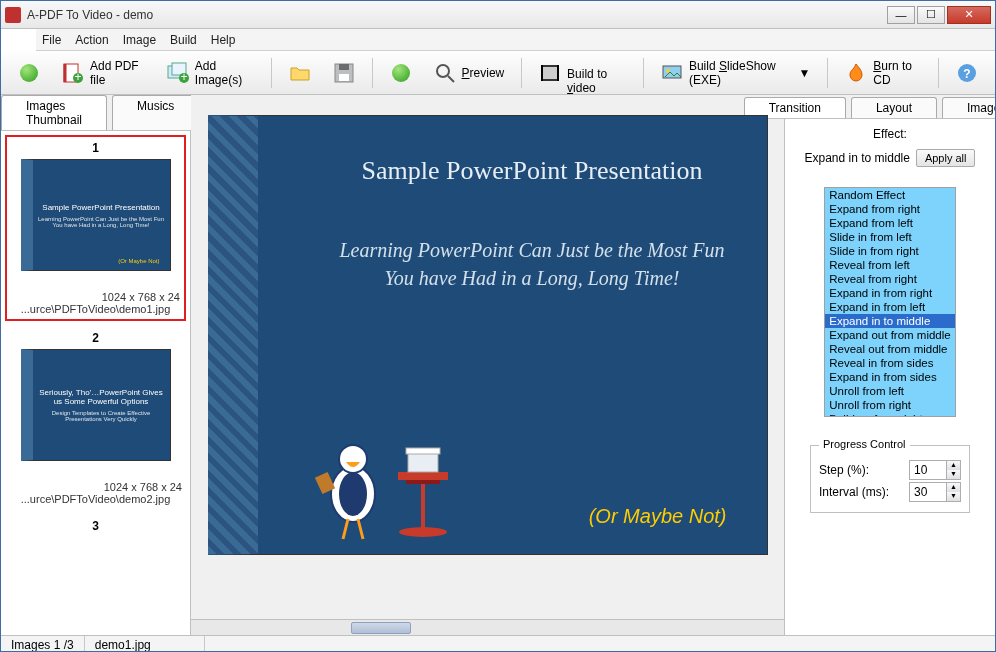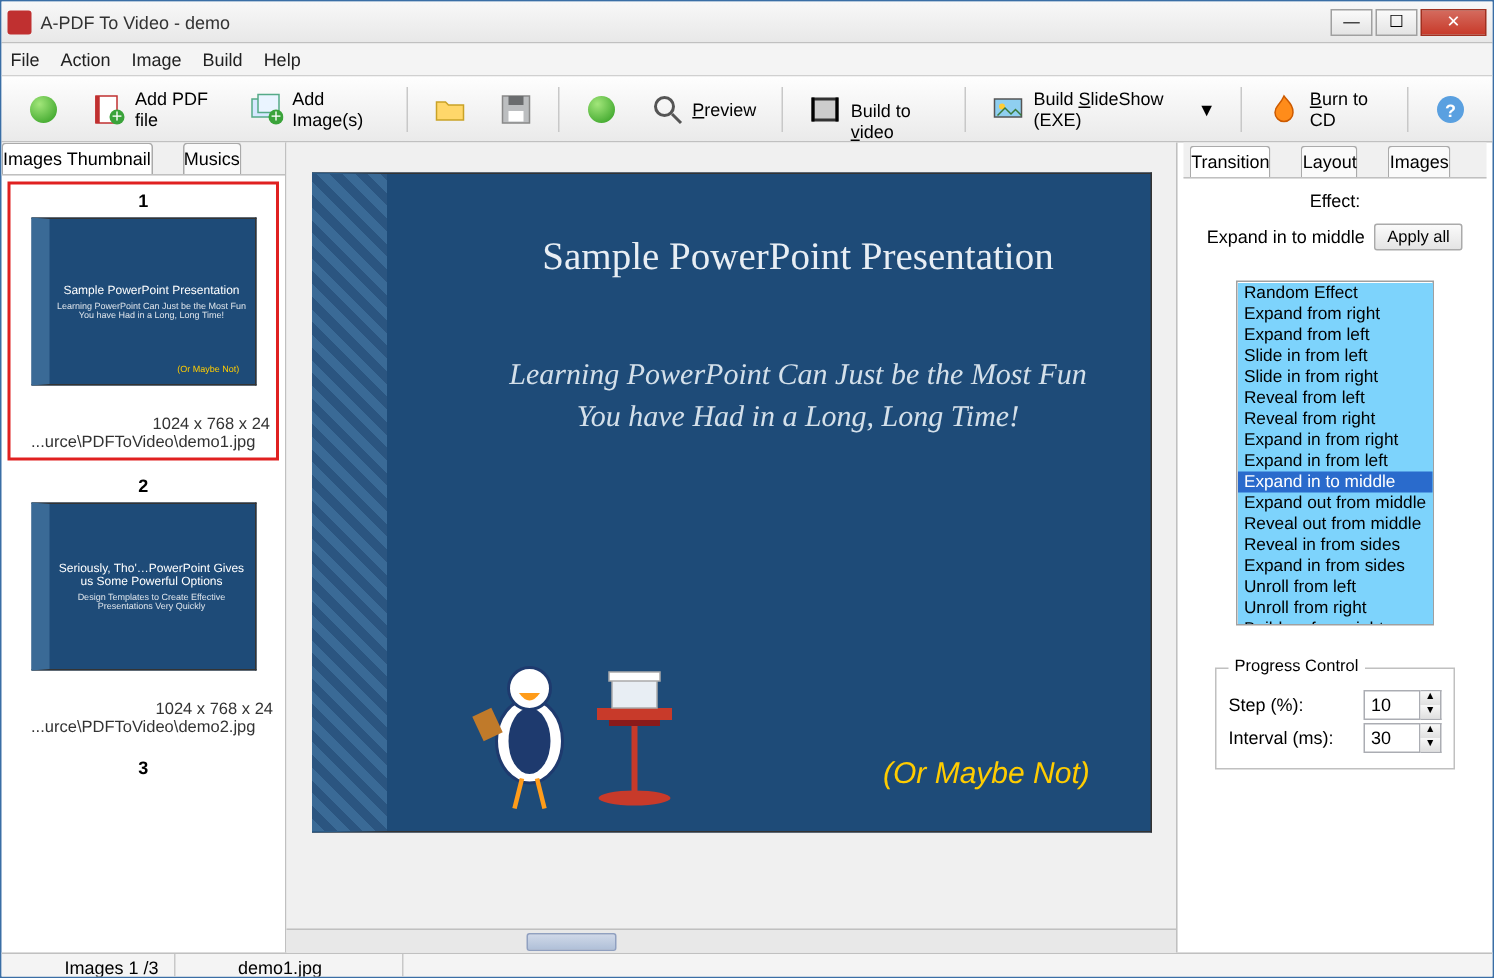--- a/index.html
+++ b/index.html
@@ -3,32 +3,32 @@
 <meta charset="utf-8">
 <style>
 * { box-sizing: border-box; margin: 0; padding: 0; font-family: "Segoe UI", Tahoma, sans-serif; font-size: 12px; }
 body { background: #fff; width: 996px; height: 652px; overflow: hidden; border: 1px solid #3a6ea5; }
 .titlebar { height: 28px; background: linear-gradient(#f8f8f8, #e8e8e8); display: flex; align-items: center; padding: 0 4px; border-bottom: 1px solid #c0c0c0; }
 .titlebar .appicon { width: 16px; height: 16px; background: #c03030; border-radius: 2px; margin-right: 6px; }
 .titlebar .title { flex: 1; color: #333; }
 .winbtns { display: flex; gap: 2px; }
 .winbtn { width: 28px; height: 18px; border: 1px solid #a0a0a0; background: linear-gradient(#fafafa,#e4e4e4); display: flex; align-items: center; justify-content: center; font-size: 11px; }
 .winbtn.close { background: linear-gradient(#d46b5e,#c83a2a); color: #fff; width: 44px; border-color: #a03020; }
-.menubar { height: 22px; display: flex; align-items: center; padding: 0 6px; gap: 14px; border-bottom: 1px solid #d0d0d0; background: #f4f4f4; }
+.menubar { height: 22px; display: flex; align-items: center; padding: 0 6px; gap: 14px; border-bottom: 1px solid #d0d0d0; background: #f4f4f4; margin-left: 35px; }
 .menubar span { color: #222; }
 .toolbar { height: 44px; background: linear-gradient(#fefefe,#eaeaea); border-bottom: 1px solid #c0c0c0; display: flex; align-items: center; padding: 0 8px; gap: 4px; }
 .tbtn { height: 32px; display: flex; align-items: center; gap: 6px; padding: 0 8px; border: 1px solid transparent; border-radius: 3px; }
 .tbtn .ticon { width: 22px; height: 22px; display: flex; align-items: center; justify-content: center; }
 .tsep { width: 1px; height: 30px; background: #c8c8c8; margin: 0 4px; }
 .circ { width: 18px; height: 18px; border-radius: 50%; display: inline-block; }
 .green { background: radial-gradient(circle at 35% 30%, #a2e67a, #2c9b1e); }
 .main { display: flex; height: 540px; }
 .left { width: 190px; border-right: 1px solid #c0c0c0; display: flex; flex-direction: column; }
 .tabs { display: flex; border-bottom: 1px solid #c0c0c0; background: #f0f0f0; }
-.tab { padding: 3px 0; border: 1px solid #aaa; border-bottom: none; background: #fafafa; margin-right: 20px; border-radius: 3px 3px 0 0; }
+.tab { padding: 3px 24px; border: 1px solid #aaa; border-bottom: none; background: #fafafa; margin-right: 5px; border-radius: 3px 3px 0 0; }
 .tab.active { background: #fff; }
 .thumbs { flex: 1; overflow-y: auto; padding: 4px; }
 .thumb { padding: 4px; text-align: center; margin-bottom: 6px; }
 .thumb.sel { border: 2px solid #e02020; }
 .thumb .num { font-weight: bold; }
 .slide-mini { width: 150px; height: 112px; margin: 4px auto; background: #1e4b78; border: 1px solid #333; position: relative; display: flex; flex-direction: column; align-items: center; justify-content: center; color: #fff; font-size: 7px; padding: 4px; }
 .slide-mini.with-border { border-left: 12px solid #3a6a96; }
 .mini-title { font-size: 8px; margin-bottom: 4px; }
 .mini-sub { font-size: 6px; opacity: .85; text-align: center; }
 .mini-note { color: #ffcc00; font-size: 6px; position: absolute; bottom: 6px; right: 10px; }
@@ -54,21 +54,21 @@
 .listbox div { padding: 1px 4px; font-size: 11.5px; white-space: nowrap; }
 .listbox div.sel { background: #2a6bcc; color: #fff; }
 .fieldset { margin: 8px; border: 1px solid #c0c0c0; padding: 12px 8px 8px; position: relative; }
 .fieldset .legend { position: absolute; top: -8px; left: 8px; background: #fff; padding: 0 4px; font-size: 11px; }
 .ctrl-row { display: flex; align-items: center; margin: 2px 0; }
 .ctrl-row label { width: 90px; }
 .ctrl-row input { width: 38px; border: 1px solid #abadb3; padding: 2px 4px; text-align: left; }
 .spin { width: 14px; display: flex; flex-direction: column; border: 1px solid #abadb3; border-left: none; }
 .spin div { height: 9px; font-size: 7px; text-align: center; background: linear-gradient(#f8f8f8,#e0e0e0); line-height: 8px; }
 .statusbar { height: 18px; border-top: 1px solid #c0c0c0; display: flex; align-items: center; background: #f4f4f4; }
-.statusbar .cell { padding: 0 10px; border-right: 1px solid #c8c8c8; height: 100%; display: flex; align-items: center; margin-left: 32px; }
+.statusbar .cell { padding: 0 10px; border-right: 1px solid #c8c8c8; height: 100%; display: flex; align-items: center; }
 svg { display: block; }
 </style>
 </head>
 <body>
 
 <div class="titlebar">
   <div class="appicon"></div>
   <div class="title">A-PDF To Video - demo</div>
   <div class="winbtns">
     <div class="winbtn">—</div>

